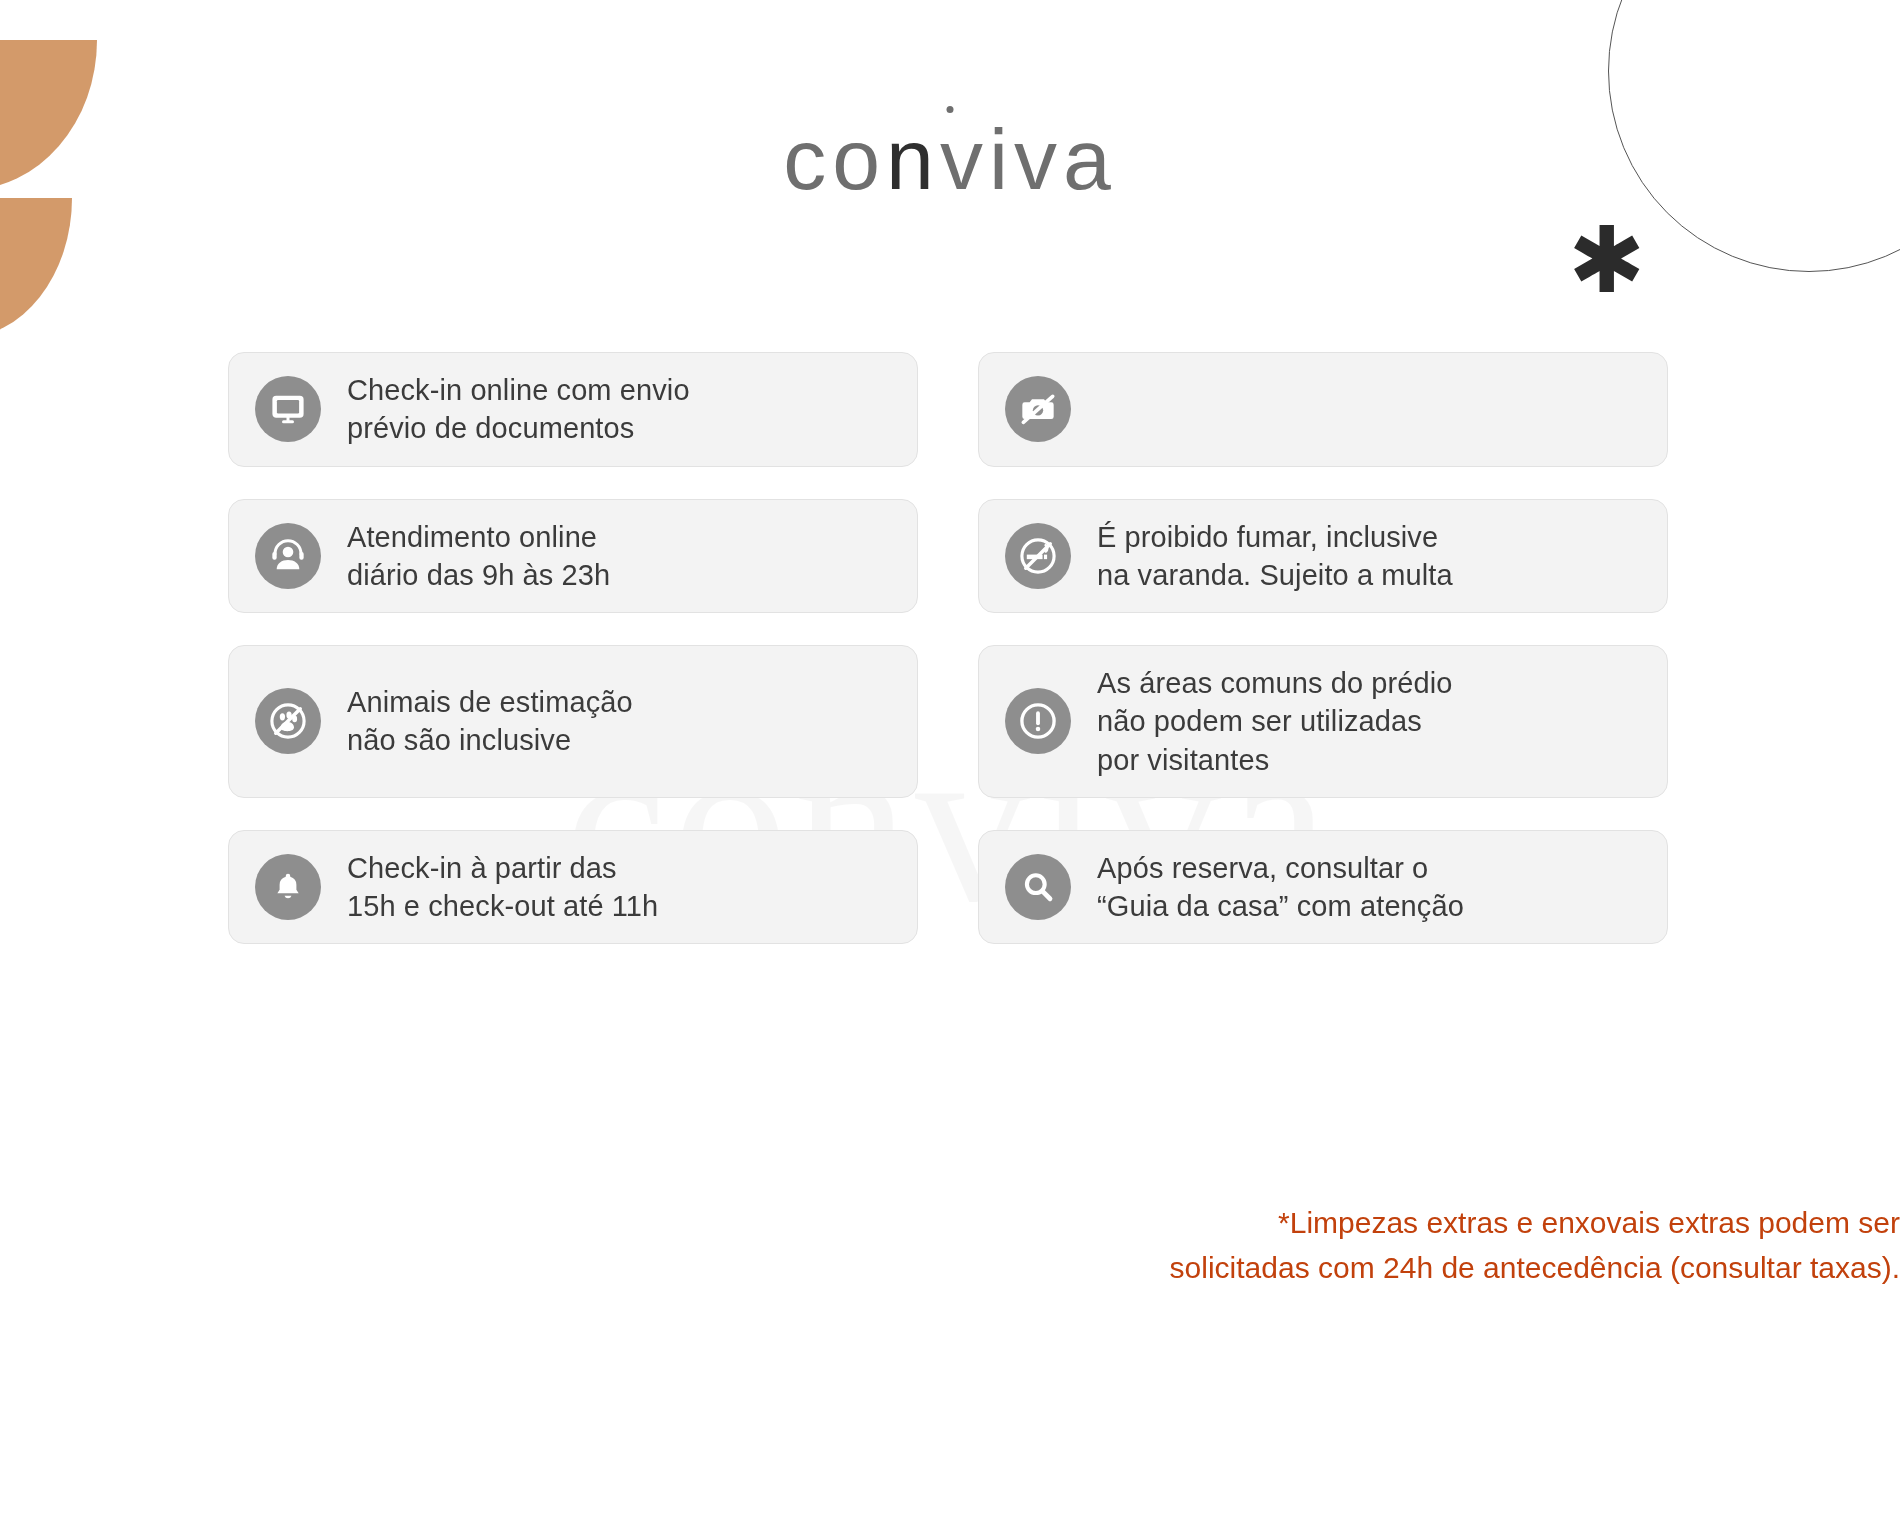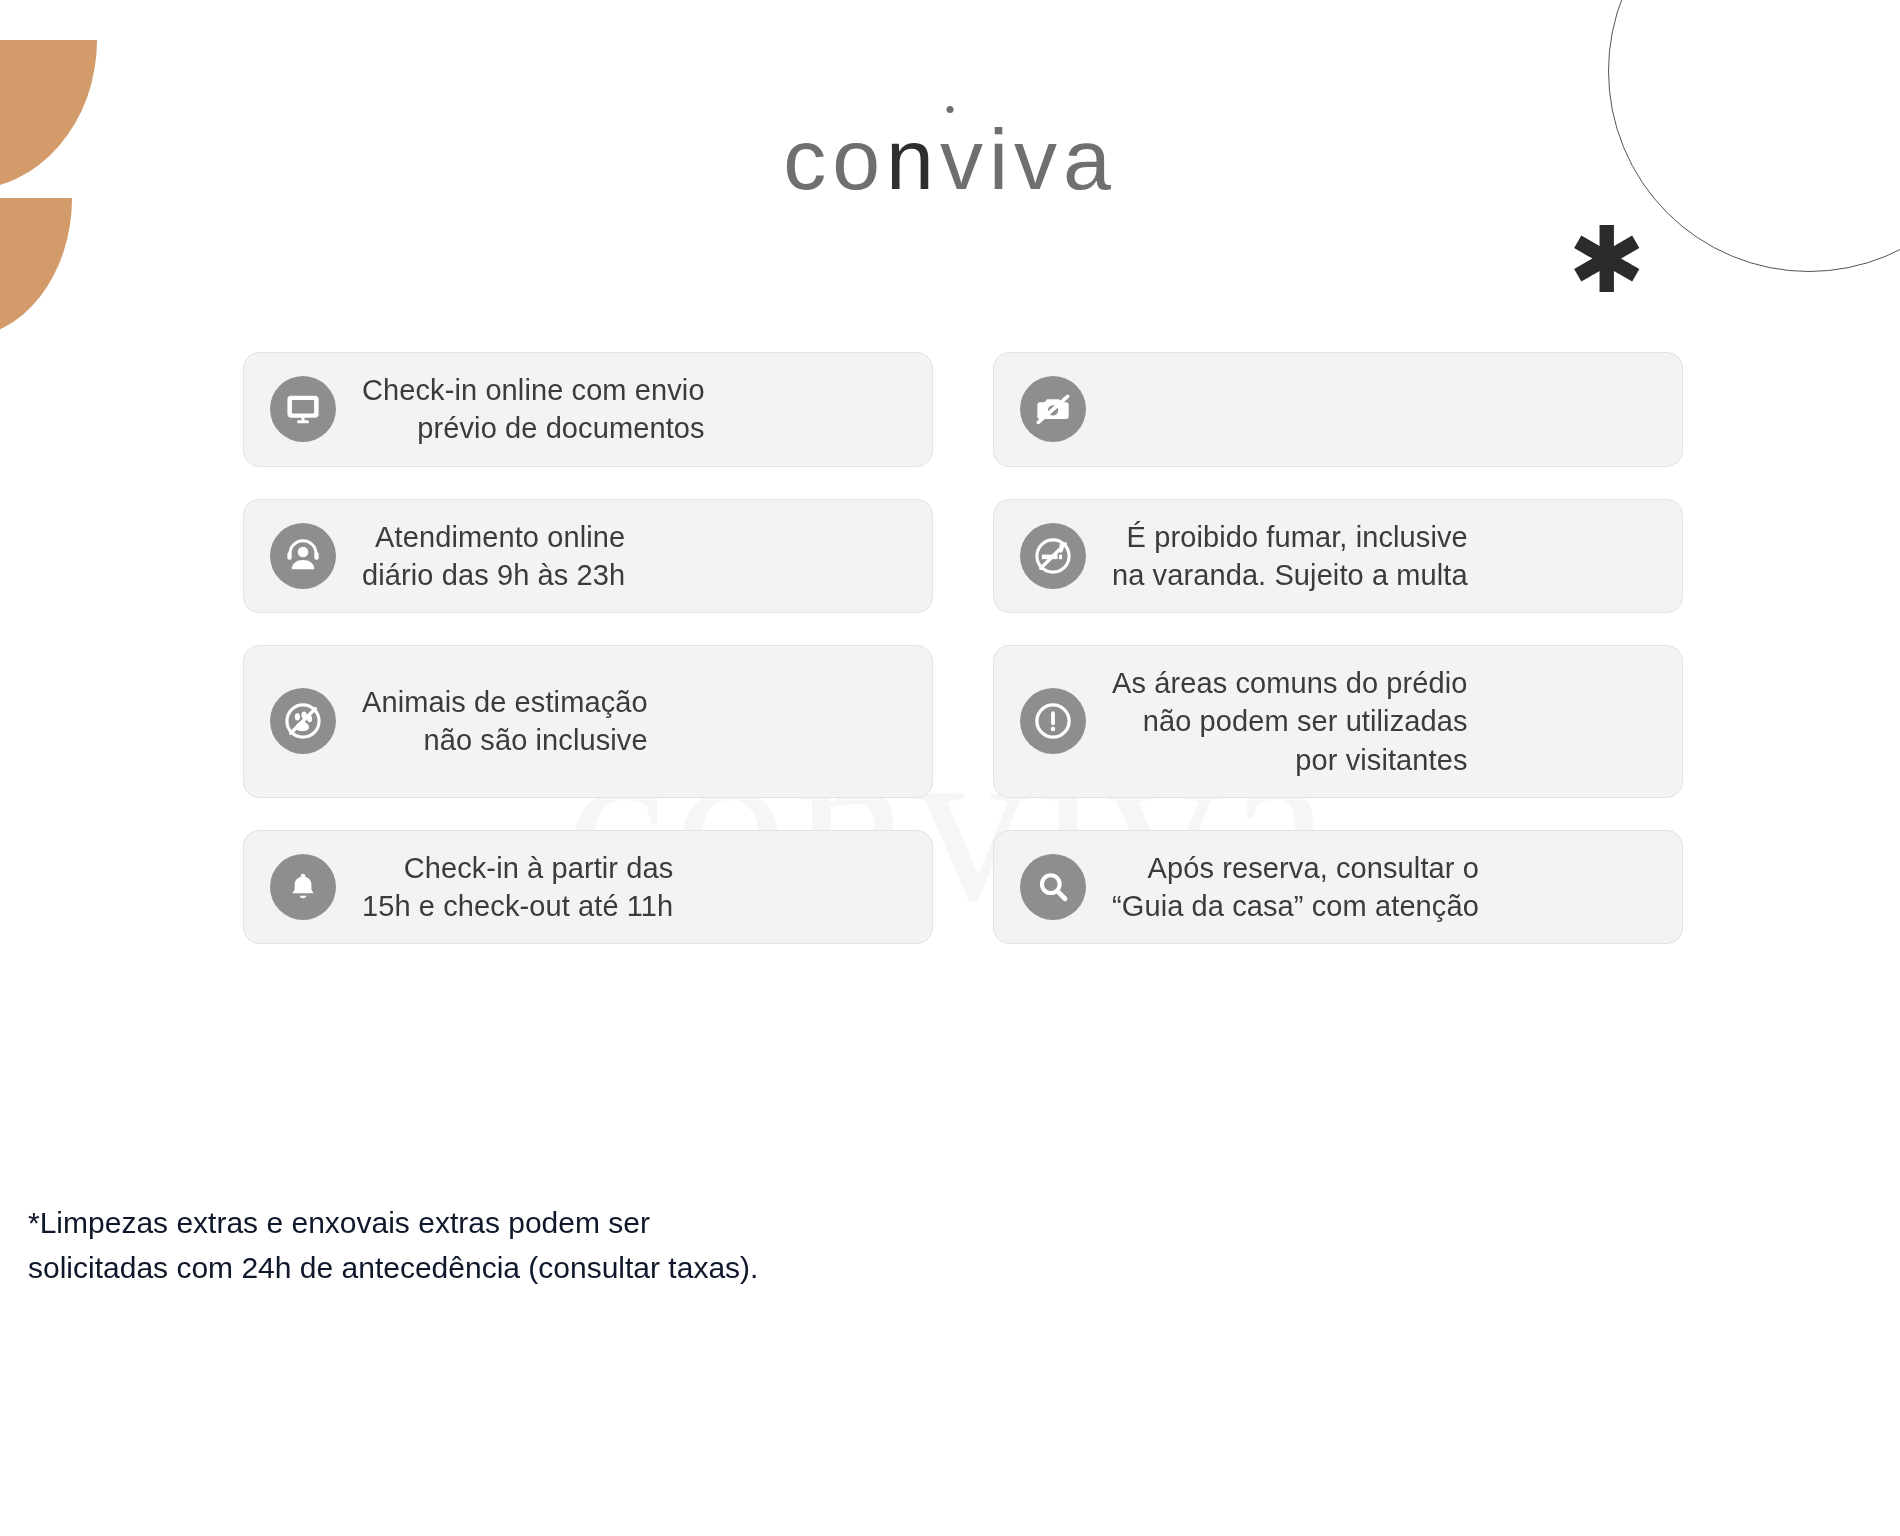--- a/index.html
+++ b/index.html
@@ -113,28 +113,27 @@
     transform: translateX(-50%);
     width: 7px;
     height: 7px;
     border-radius: 50%;
     background: #6f6f6f;
   }
 
   
   .grid {
     position: absolute;
-    left: 243px;
+    left: 228px;
     top: 352px;
     width: 1440px;
     display: grid;
     grid-template-columns: 690px 690px;
     column-gap: 60px;
     row-gap: 32px;
-    text-align: right;
   }
   .card {
     background: #f3f3f3;
     border: 1px solid #e2e2e2;
     border-radius: 16px;
     display: flex;
     align-items: center;
     gap: 26px;
     padding: 18px 26px;
     min-height: 112px;
@@ -162,25 +161,24 @@
     font-weight: 400;
     letter-spacing: 0.1px;
   }
 
   
   .footnote {
     position: absolute;
     left: 0;
     right: 0;
     top: 1200px;
-    text-align: left;
+    text-align: right;
     font-size: 30px;
     line-height: 1.5;
-    color: #0f172a;
-    padding-left: 28px;
+    color: #c2410c;
   }
   .footnote div { white-space: nowrap; }
 </style>
 </head>
 <body>
 
 <div class="deco-left">
   <div class="petal p1"></div>
   <div class="petal p2"></div>
 </div>

